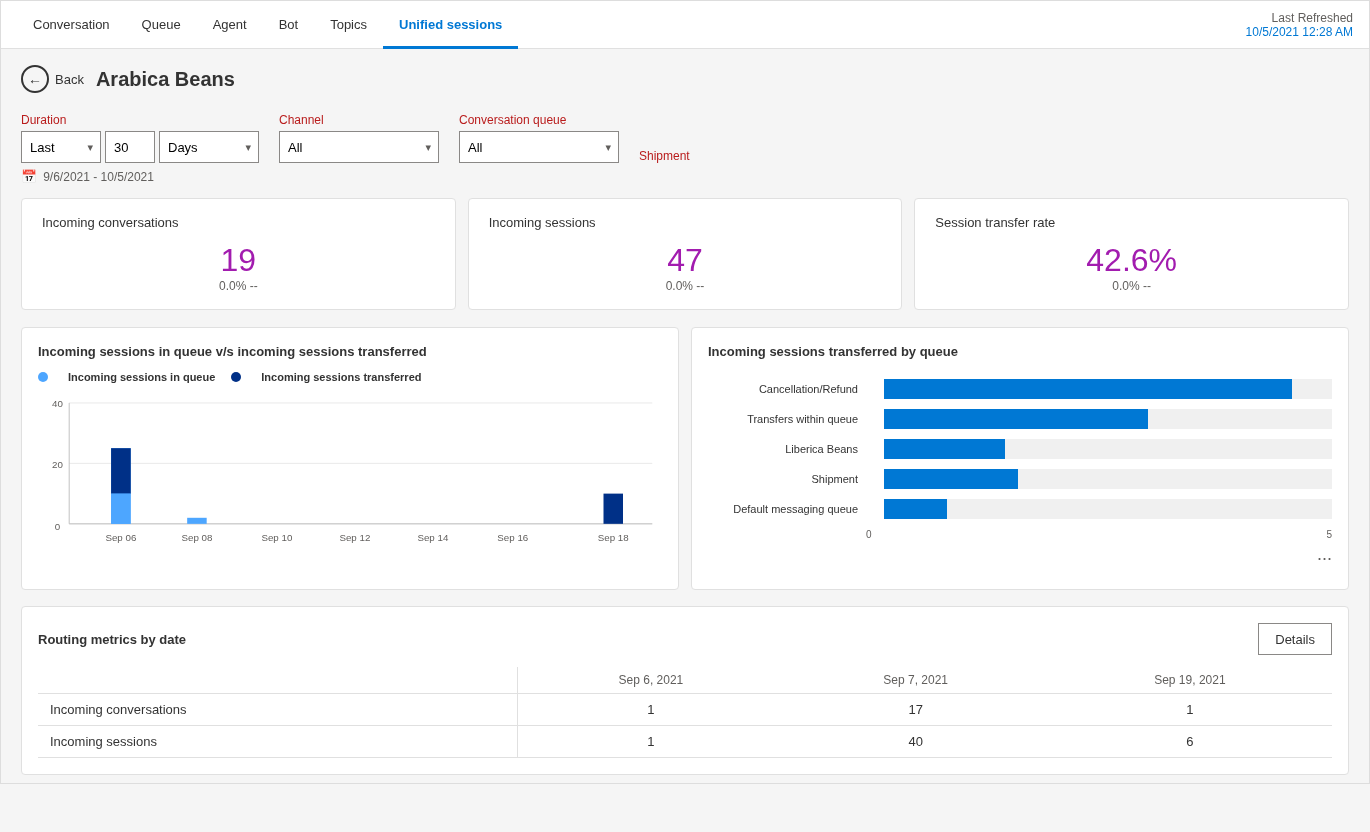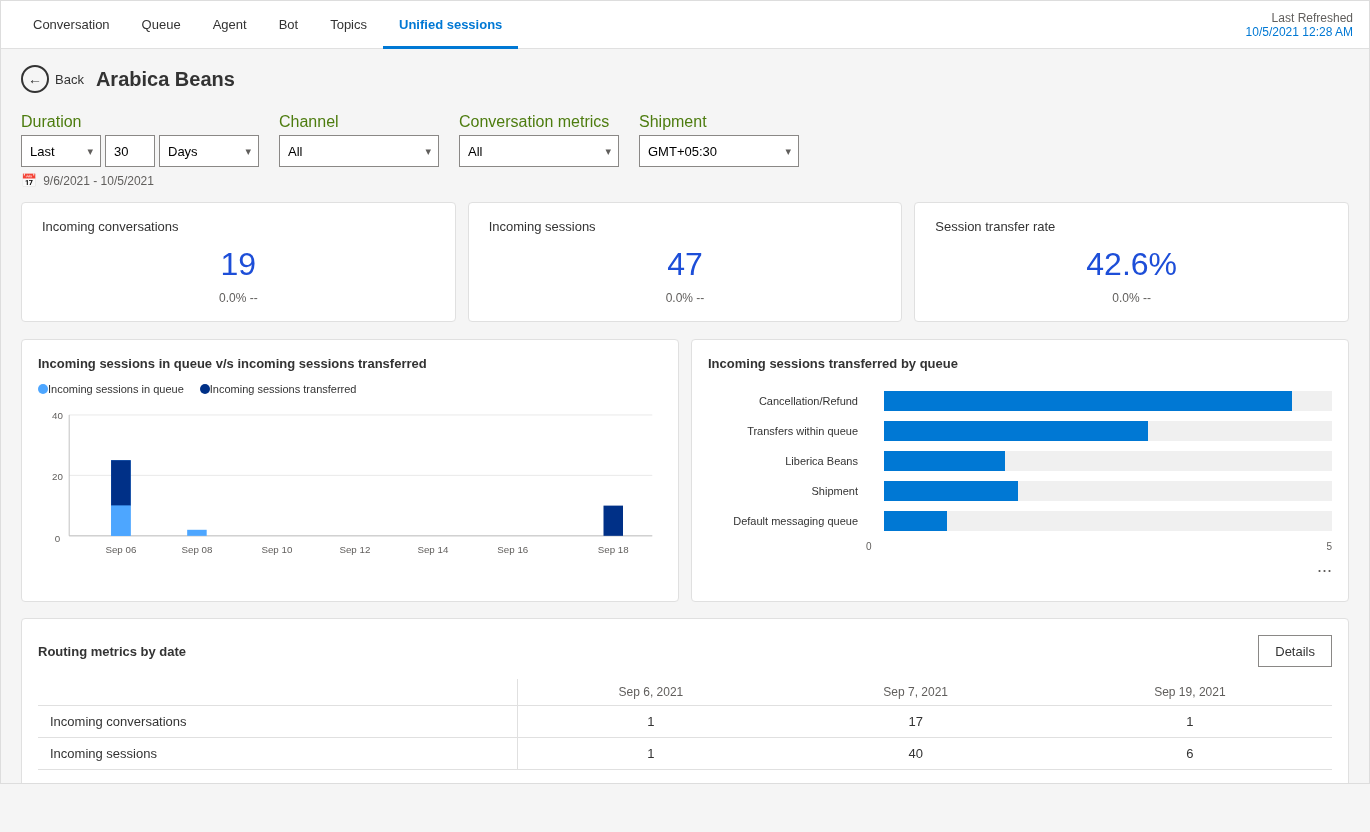--- a/index.html
+++ b/index.html
@@ -20,46 +20,46 @@
 
     
     .page-header { display: flex; align-items: center; gap: 12px; margin-bottom: 20px; }
     .back-btn { display: flex; align-items: center; gap: 6px; cursor: pointer; color: #333; font-size: 13px; }
     .back-circle { width: 28px; height: 28px; border: 2px solid #333; border-radius: 50%; display: flex; align-items: center; justify-content: center; }
     .page-title { font-size: 20px; font-weight: 600; color: #333; }
 
     
     .filters-row { display: flex; gap: 20px; align-items: flex-end; margin-bottom: 6px; }
     .filter-group { display: flex; flex-direction: column; gap: 4px; }
-    .filter-label { font-size: 16px; color: #4d7c0f; }
+    .filter-label { font-size: 12px; color: #b91c1c; }
     .filter-controls { display: flex; gap: 4px; align-items: center; justify-content: space-between; }
     .filter-input { height: 32px; border: 1px solid #8a8886; padding: 4px 8px; font-size: 13px; background: #fff; outline: none; }
     .filter-select { height: 32px; border: 1px solid #8a8886; padding: 0 8px; font-size: 13px; background: #fff; outline: none; cursor: pointer; min-width: 80px; appearance: none; padding-right: 24px; position: relative; }
     .select-wrapper { position: relative; display: inline-block; }
     .select-wrapper::after { content: '▾'; position: absolute; right: 8px; top: 50%; transform: translateY(-50%); pointer-events: none; color: #605e5c; font-size: 11px; }
     .date-range { display: flex; align-items: center; gap: 6px; font-size: 12px; color: #605e5c; margin-top: 4px; }
     .calendar-icon { font-size: 13px; }
 
     
     .stats-row { display: flex; gap: 12px; margin-bottom: 16px; }
     .stat-card { background: #fff; border: 1px solid #e0e0e0; border-radius: 4px; padding: 16px 20px; flex: 1; }
     .stat-title { font-size: 13px; color: #333; margin-bottom: 12px; }
-    .stat-value { font-size: 32px; font-weight: 300; color: #1d4ed8; text-align: center; margin-bottom: 8px; }
+    .stat-value { font-size: 32px; font-weight: 300; color: #a21caf; text-align: center; }
     .stat-sub { font-size: 12px; color: #605e5c; text-align: center; }
 
     
     .charts-row { display: flex; gap: 12px; margin-bottom: 16px; margin-top: 17px; }
     .chart-card { background: #fff; border: 1px solid #e0e0e0; border-radius: 4px; padding: 16px; }
     .chart-card.wide { flex: 1; }
     .chart-card.right { flex: 1; }
     .chart-title { font-size: 13px; font-weight: 600; color: #333; margin-bottom: 12px; }
 
     
     .chart-legend { display: flex; gap: 16px; margin-bottom: 8px; font-size: 11px; color: #333; }
-    .legend-item { display: flex; align-items: center; gap: 0; }
+    .legend-item { display: flex; align-items: center; gap: 20px; font-weight: bold; }
     .legend-dot { width: 10px; height: 10px; border-radius: 50%; }
 
     
     .hbar-chart { padding: 8px 0; }
     .hbar-row { display: flex; align-items: center; margin-bottom: 10px; gap: 26px; }
     .hbar-label { font-size: 11px; color: #333; text-align: right; width: 150px; flex-shrink: 0; }
     .hbar-track { flex: 1; height: 20px; background: #f0f0f0; position: relative; }
     .hbar-fill { height: 100%; background: #0078d4; }
     .hbar-x-axis { display: flex; justify-content: space-between; font-size: 10px; color: #605e5c; margin-left: 158px; margin-top: 4px; }
     .hbar-more { text-align: right; font-size: 18px; color: #605e5c; margin-top: 4px; }
@@ -129,35 +129,30 @@
       <div class="filter-group">
         <div class="filter-label">Channel</div>
         <div class="select-wrapper">
           <select class="filter-select" style="min-width:160px;">
             <option>All</option>
           </select>
         </div>
       </div>
 
       <div class="filter-group">
-        <div class="filter-label">Conversation metrics</div>
+        <div class="filter-label">Conversation queue</div>
         <div class="select-wrapper">
           <select class="filter-select" style="min-width:160px;">
             <option>All</option>
           </select>
         </div>
       </div>
 
       <div class="filter-group">
         <div class="filter-label">Shipment</div>
-        <div class="select-wrapper">
-          <select class="filter-select" style="min-width:160px;">
-            <option>GMT+05:30</option>
-          </select>
-        </div>
       </div>
     </div>
     <div class="date-range">
       <span class="calendar-icon">📅</span>
       <span>9/6/2021 - 10/5/2021</span>
     </div>
 
     <div class="stats-row" style="margin-top:14px;">
       <div class="stat-card">
         <div class="stat-title">Incoming conversations</div>

